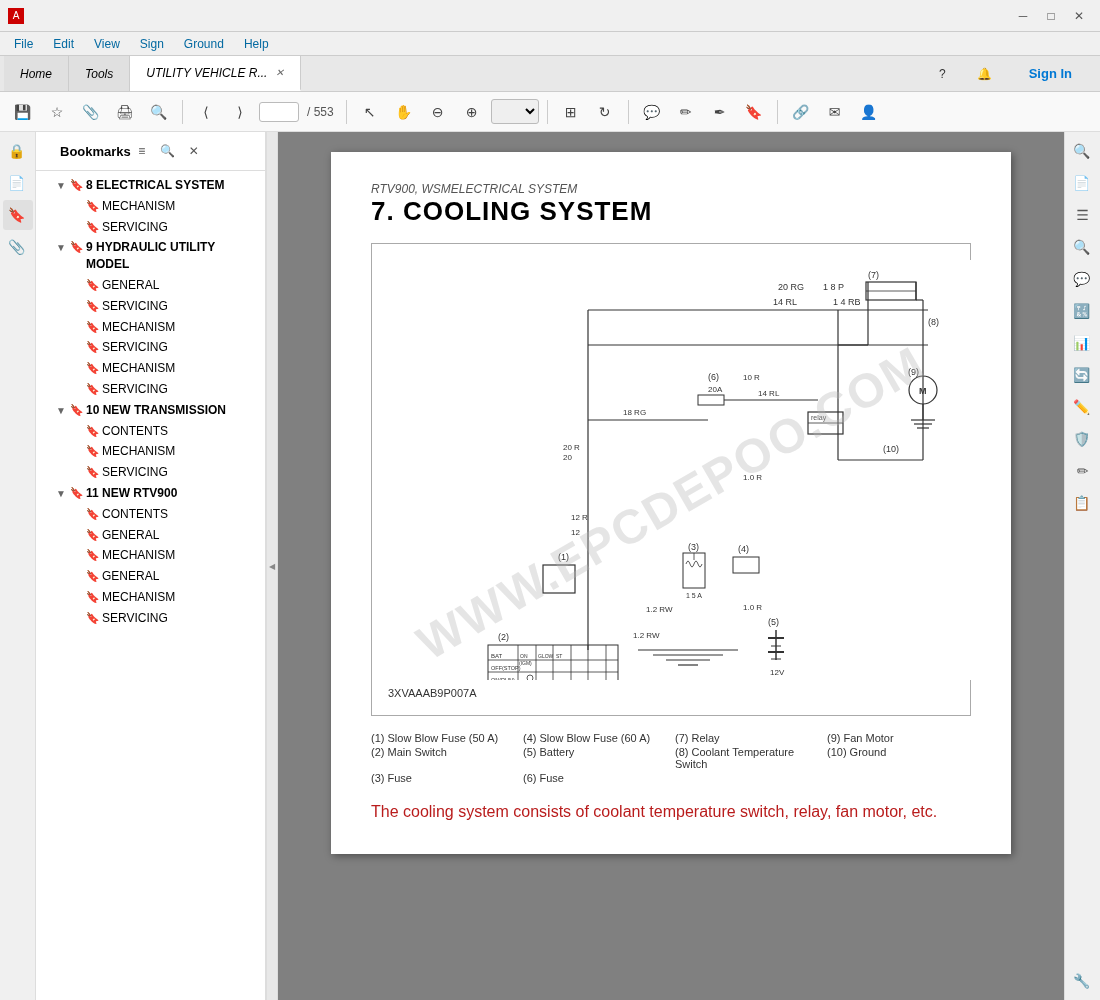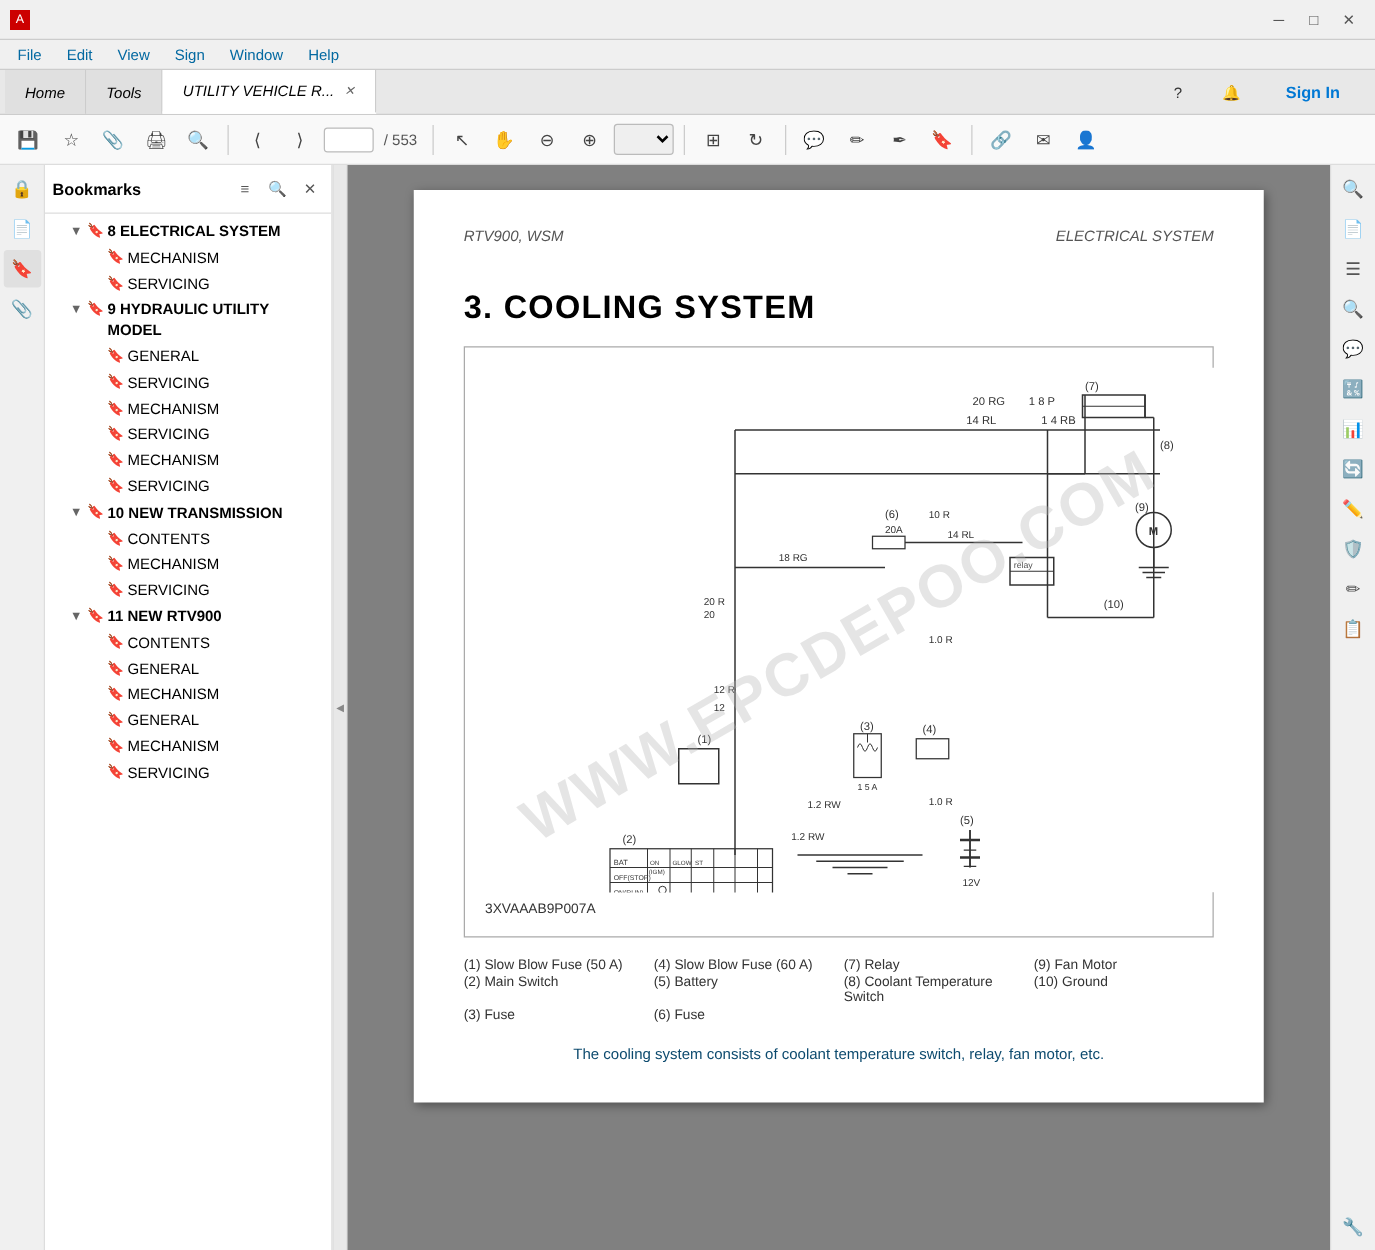--- a/index.html
+++ b/index.html
@@ -192,22 +192,21 @@
       width: 230px;
       background: #fff;
       border-right: 1px solid #ddd;
       display: flex;
       flex-direction: column;
       overflow: hidden;
     }
     .sidebar-header {
       display: flex;
       align-items: center;
-      justify-content: space-between;
-      padding: 8px 6px;
+      padding: 8px 24px;
       border-bottom: 1px solid #ddd;
       font-weight: 600;
       font-size: 13px;
     }
     .sidebar-header-actions {
       display: flex;
       gap: 4px;
     }
     .sidebar-header-btn {
       width: 22px; height: 22px;
@@ -314,24 +313,23 @@
     .pdf-page {
       background: #fff;
       width: 680px;
       min-height: 680px;
       padding: 30px 40px;
       box-shadow: 2px 2px 8px rgba(0,0,0,0.4);
       position: relative;
     }
     .pdf-header {
       display: flex;
-      justify-content: space-between;
       font-size: 12px;
       color: #555;
-      margin-bottom: 34px;
+      margin-bottom: 0;
       font-style: italic;
     }
     .pdf-title {
       font-size: 26px;
       font-weight: bold;
       margin-bottom: 16px;
       color: #000;
       letter-spacing: 1px;
     }
 
@@ -351,24 +349,23 @@
       margin-bottom: 16px;
     }
     .legend-grid {
       display: grid;
       grid-template-columns: 1fr 1fr 1fr 1fr;
       gap: 2px 8px;
     }
     .legend-item { font-size: 11px; }
 
     .description {
-      font-size: 12px;
-      color: #0c4a6e;
+      font-size: 16px;
+      color: #b91c1c;
       line-height: 1.5;
-      text-align: center;
     }
 
     
     .watermark {
       position: absolute;
       top: 50%;
       left: 50%;
       transform: translate(-50%, -50%) rotate(-30deg);
       font-size: 48px;
       font-weight: bold;
@@ -396,21 +393,21 @@
     <button class="title-bar-btn">□</button>
     <button class="title-bar-btn close">✕</button>
   </div>
 </div>
 
 <div class="menu-bar">
   <span class="menu-item">File</span>
   <span class="menu-item">Edit</span>
   <span class="menu-item">View</span>
   <span class="menu-item">Sign</span>
-  <span class="menu-item">Window</span>
+  <span class="menu-item">Ground</span>
   <span class="menu-item">Help</span>
 </div>
 
 <div class="tab-bar">
   <div class="tab">
     <span>Home</span>
   </div>
   <div class="tab">
     <span>Tools</span>
   </div>
@@ -598,21 +595,21 @@
   <div class="pdf-area">
     <div class="pdf-page">
 
       <div class="watermark">WWW.EPCDEPOO.COM</div>
 
       <div class="pdf-header">
         <span>RTV900, WSM</span>
         <span>ELECTRICAL SYSTEM</span>
       </div>
 
-      <div class="pdf-title">3.  COOLING  SYSTEM</div>
+      <div class="pdf-title">7.  COOLING  SYSTEM</div>
 
       <div class="diagram-container">
         <svg width="600" height="420" viewBox="0 0 600 420">
 
           <rect width="600" height="420" fill="white"></rect>
 
           <text x="390" y="30" font-size="9" fill="#333">20 RG</text>
           <text x="435" y="30" font-size="9" fill="#333">1 8  P</text>
           <text x="385" y="45" font-size="9" fill="#333">14 RL</text>
           <text x="445" y="45" font-size="9" fill="#333">1 4  RB</text>

